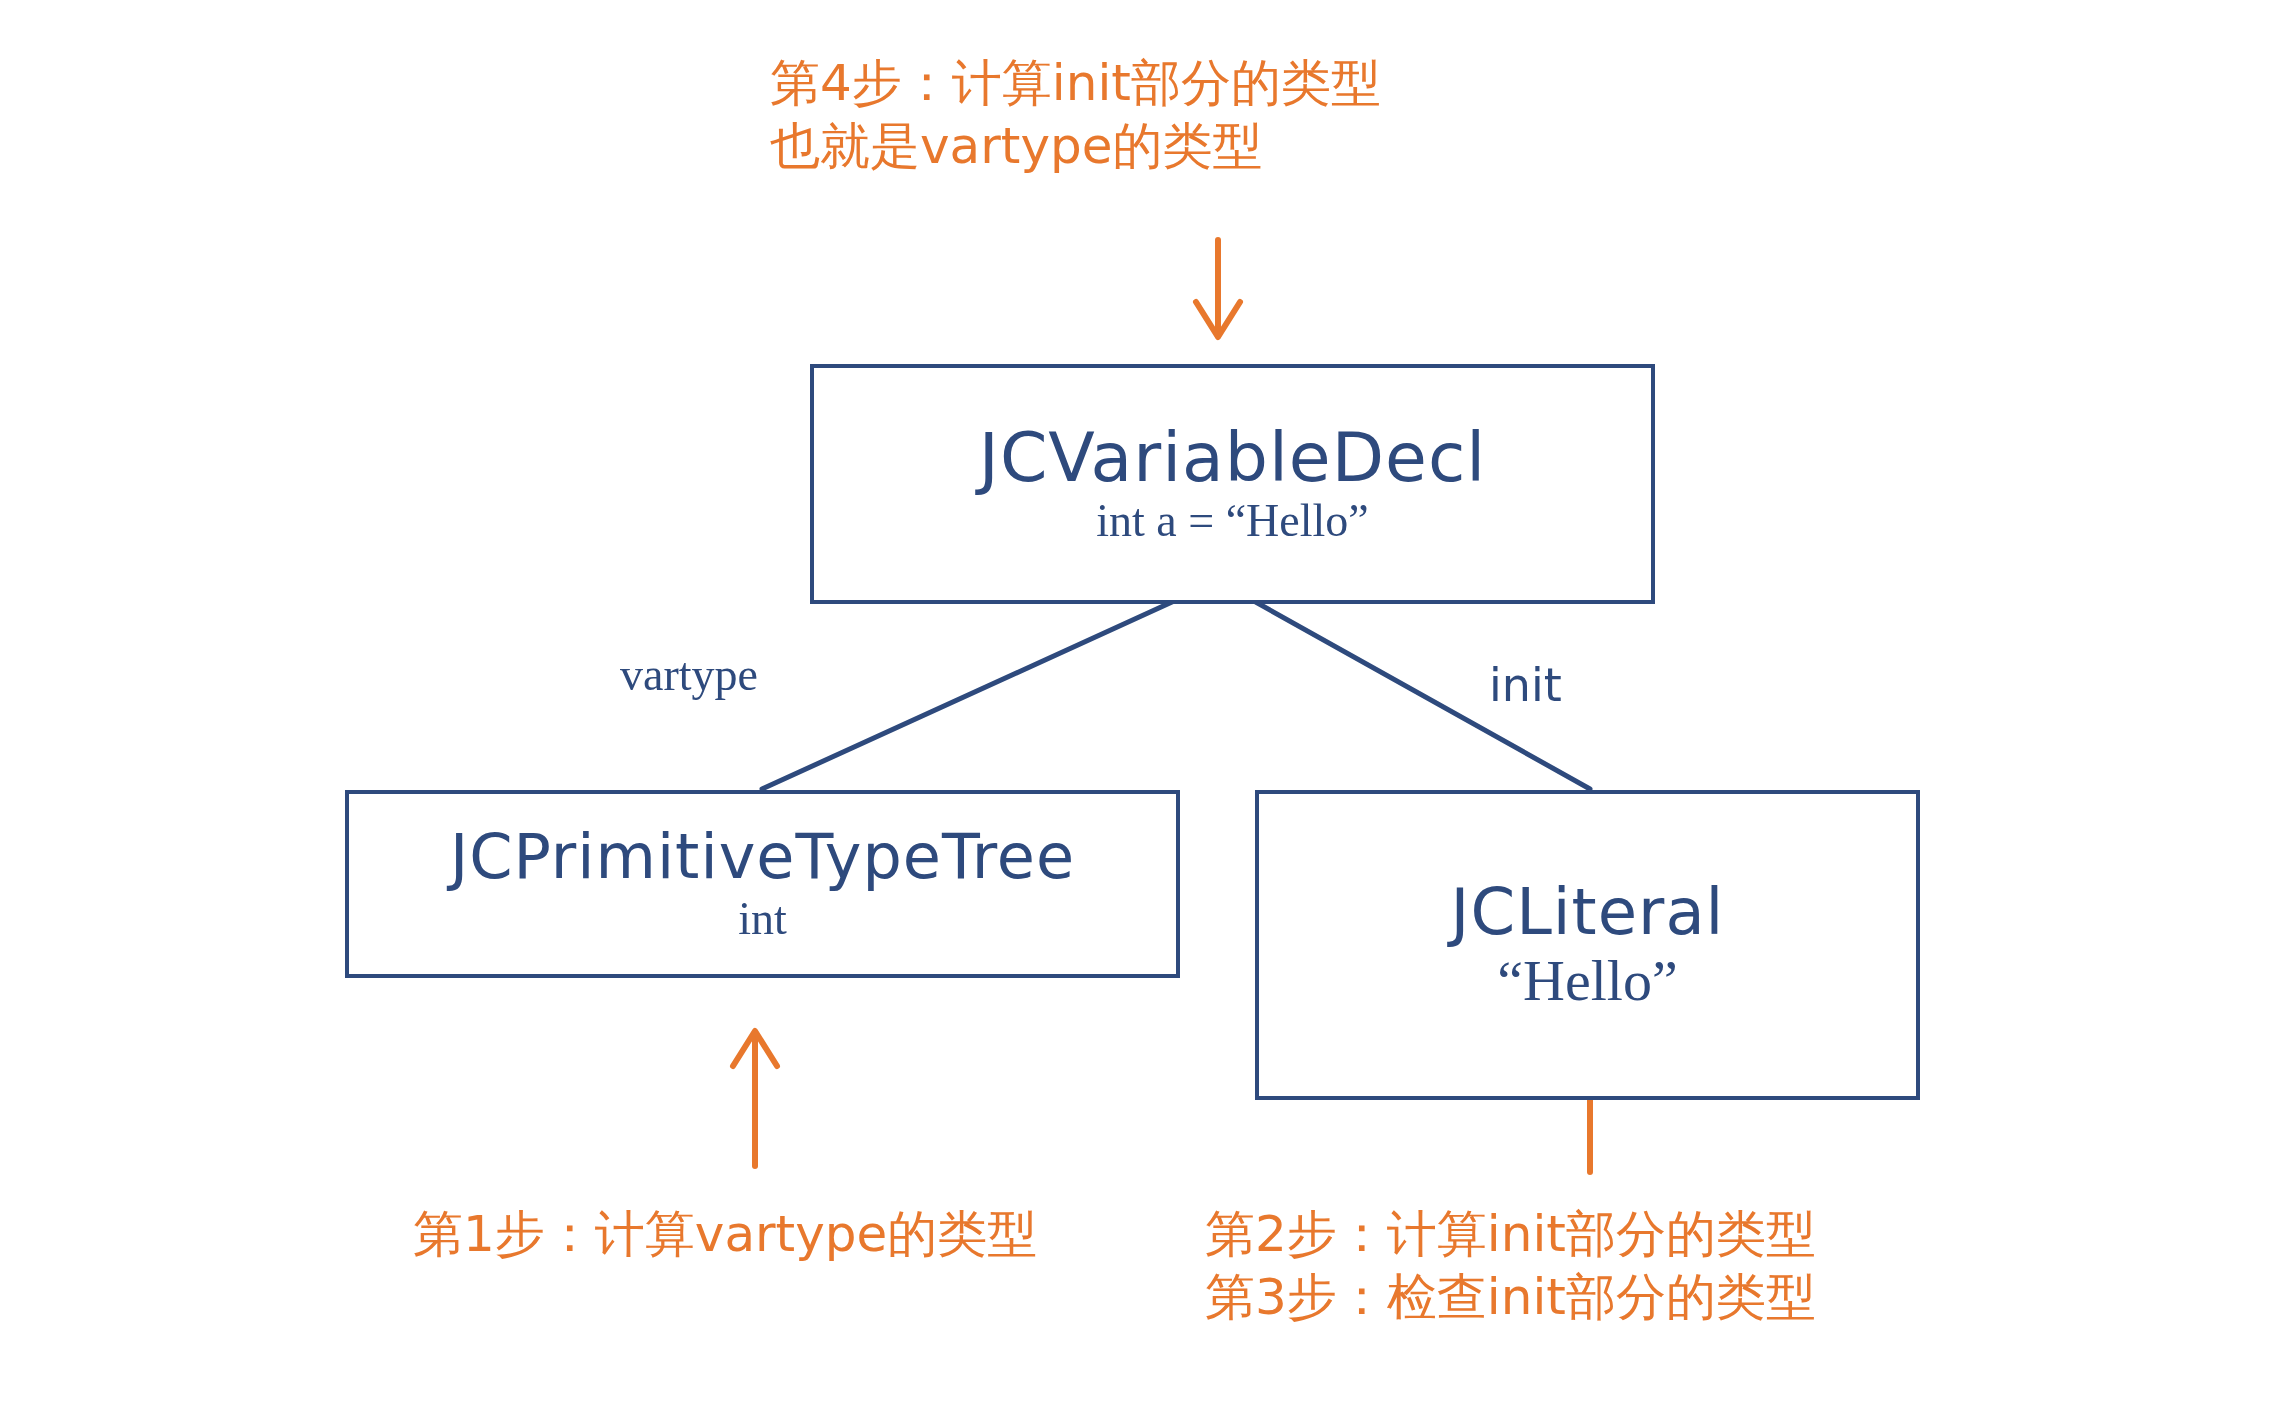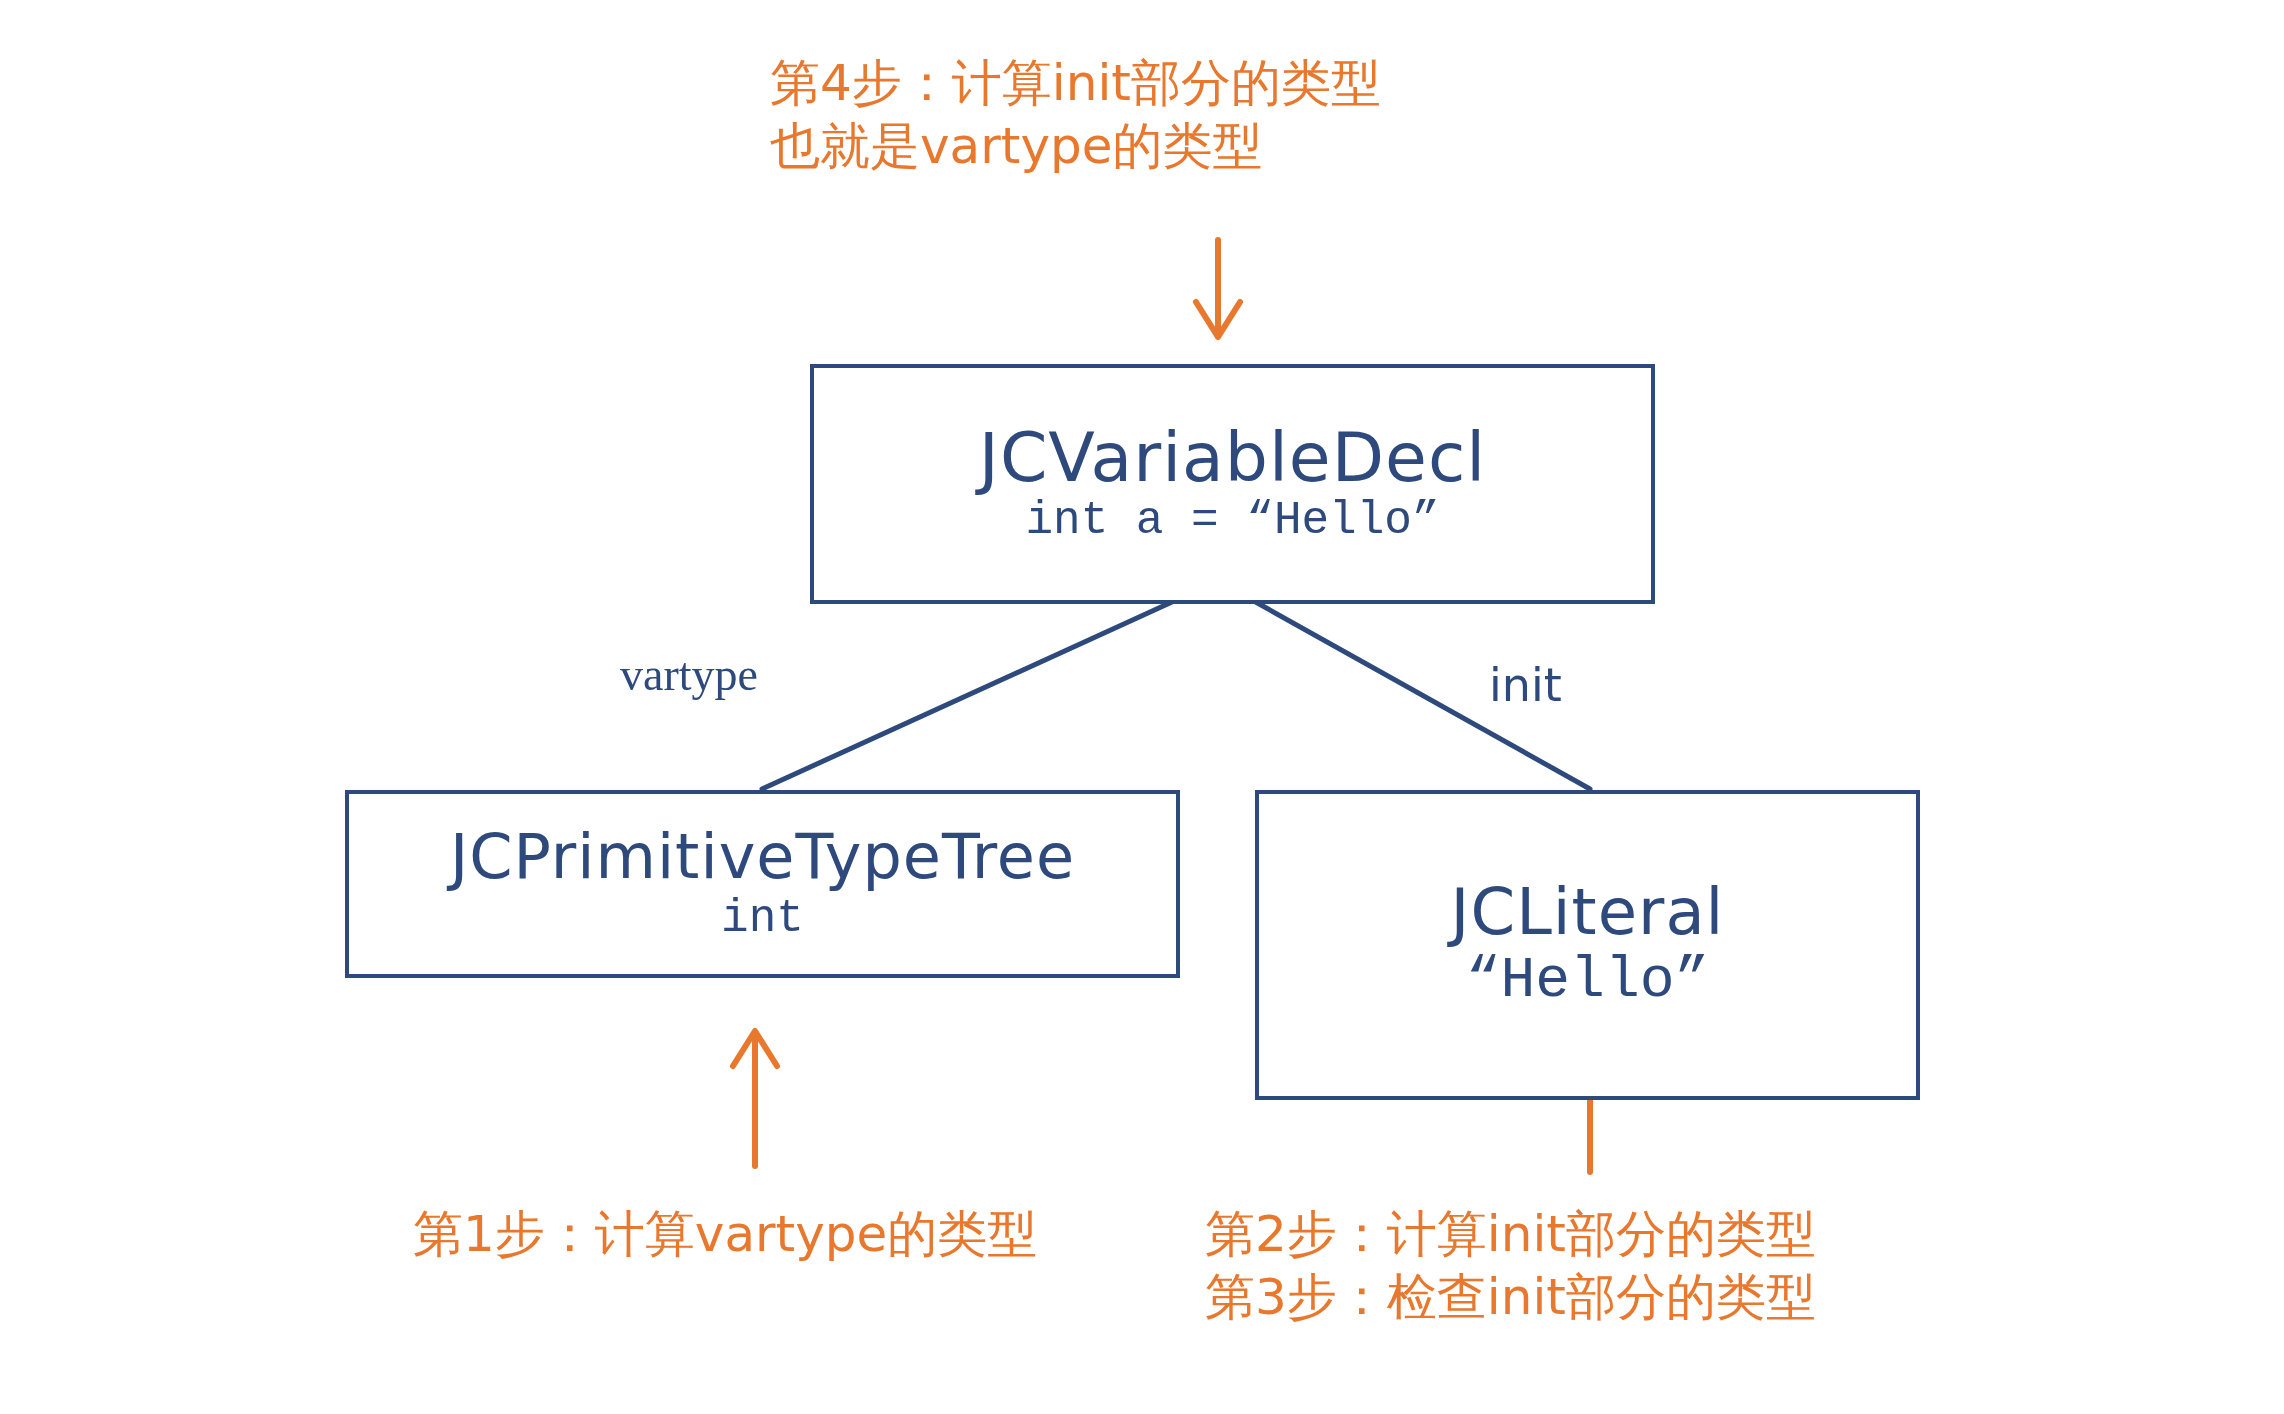--- a/index.html
+++ b/index.html
@@ -35,21 +35,21 @@
     justify-content: center;
     color: #2e4a7d;
   }
   .node-title {
     font-family: "DejaVu Sans", sans-serif;
     font-weight: 400;
     letter-spacing: 1px;
     color: #2e4a7d;
   }
   .node-sub {
-    font-family: Liberation Mono, monospace;
+    font-family: Liberation Serif, serif;
     font-weight: 400;
     color: #2e4a7d;
   }
   #node-root {
     left: 810px;
     top: 340px;
     width: 845px;
     height: 240px;
     margin-top: 24px;
   }

